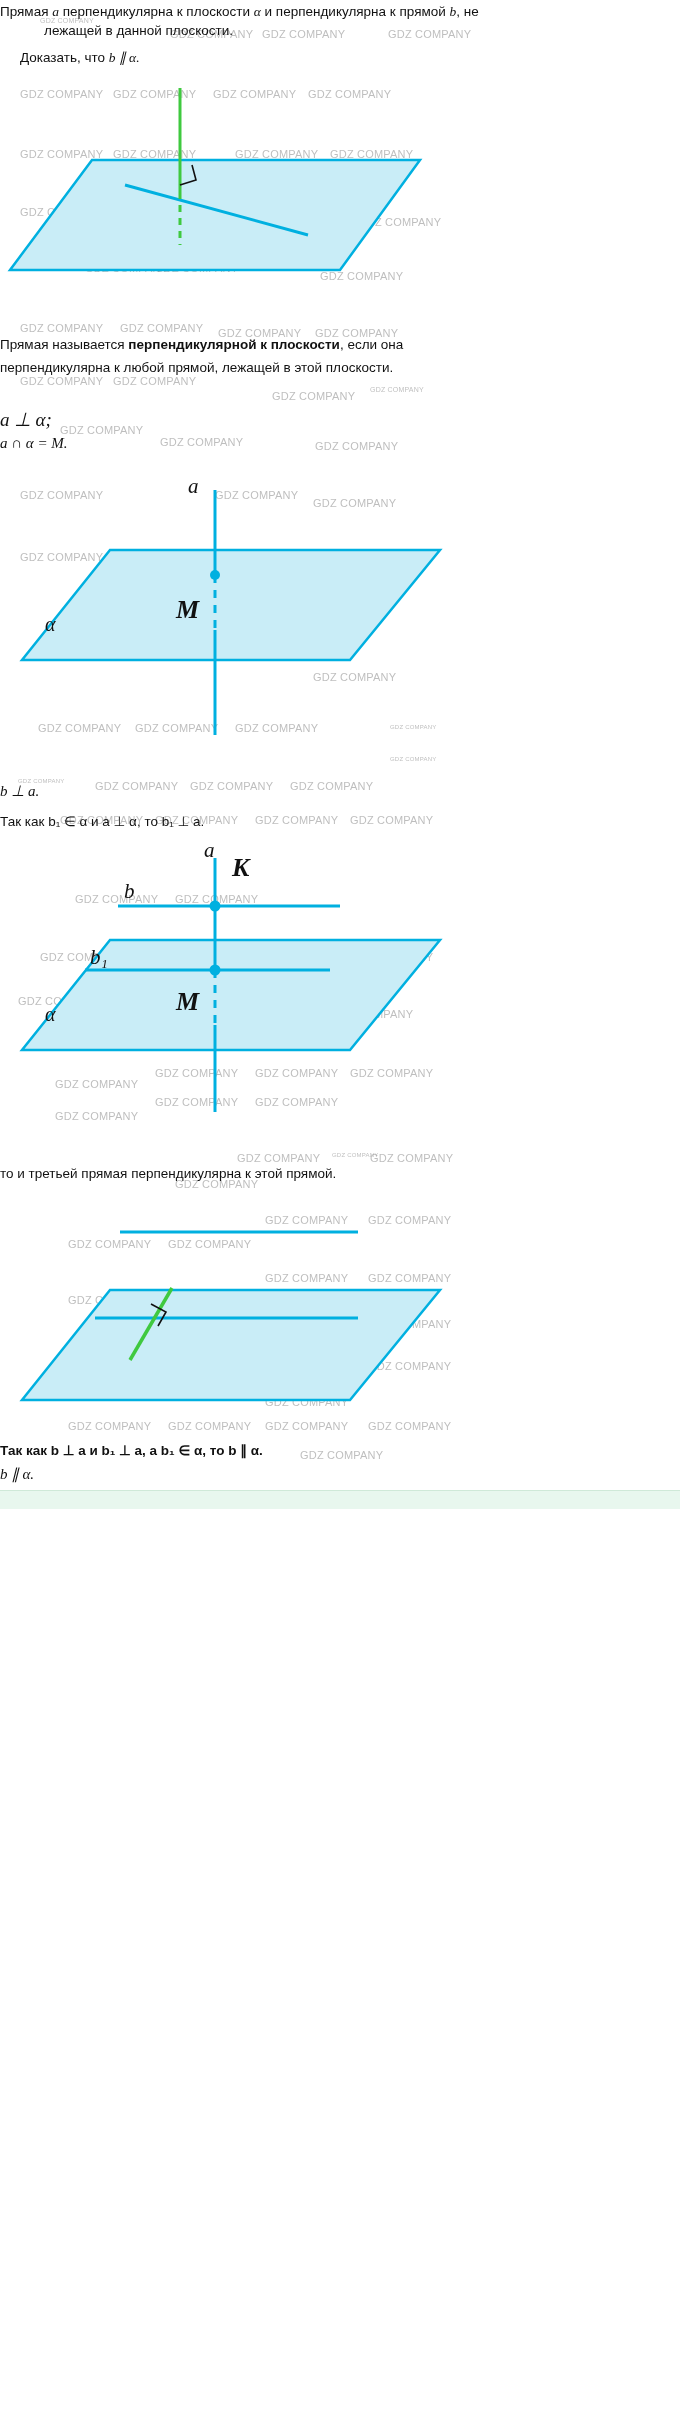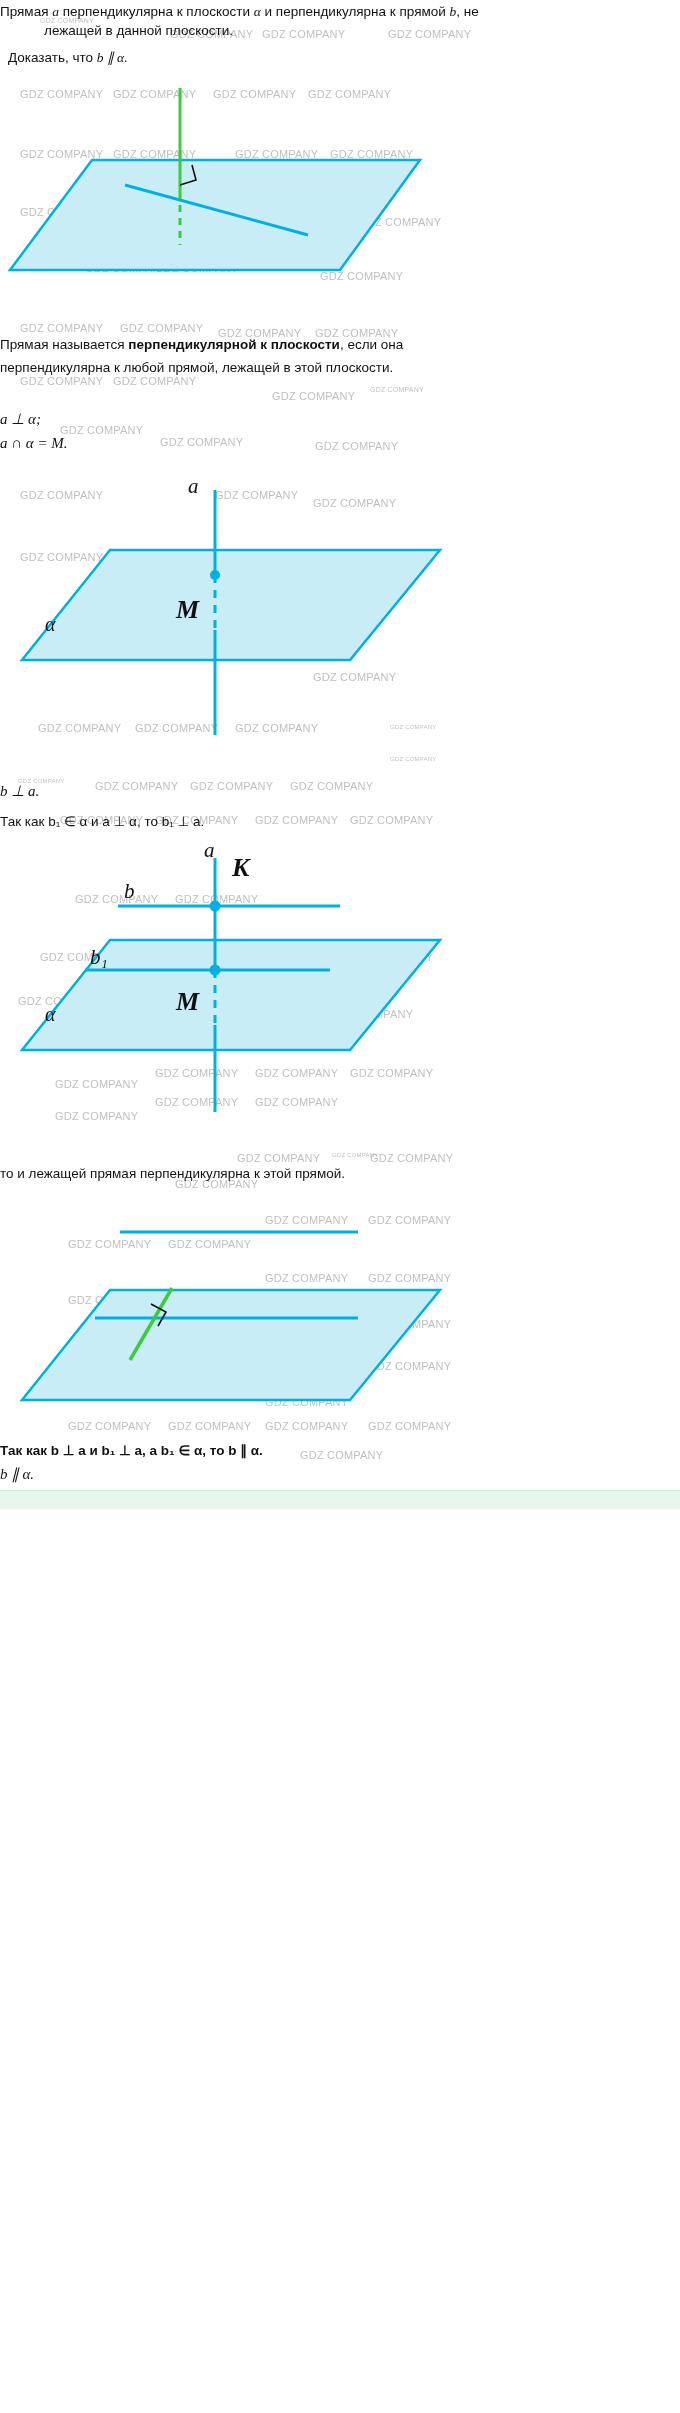--- a/index.html
+++ b/index.html
@@ -60,21 +60,21 @@
 </style>
 </head>
 <body>
 
 <div class="page">
 
   <div class="tx wrap" style="left:0px;top:2px;width:680px;">
     <span>Прямая </span><span class="it">a</span><span> перпендикулярна к плоскости </span><span class="it">α</span><span> и перпендикулярна к прямой </span><span class="it">b</span><span>, не</span>
   </div>
   <div class="tx" style="left:0px;top:21px;margin-left:44px;">лежащей в данной плоскости.</div>
-  <div class="tx" style="left:8px;top:48px;">
+  <div class="tx" style="left:0px;top:48px;padding-left:20px;">
     <span>Доказать, что </span><span class="mathser it">b ∥ α.</span>
   </div>
 
   <div class="fig" style="left:0;top:80px;width:680px;height:215px;">
     <svg width="680" height="215" viewBox="0 0 680 215">
 
       <polygon points="92,80 420,80 340,190 10,190" fill="#c9edf7" stroke="#00b0e0" stroke-width="2.5"></polygon>
 
       <line x1="125" y1="105" x2="308" y2="155" stroke="#00b0e0" stroke-width="3"></line>
 
@@ -83,21 +83,21 @@
       <line x1="180" y1="112" x2="180" y2="165" stroke="#3fc93f" stroke-width="3" stroke-dasharray="7,6"></line>
 
       <polyline points="180,105 196,100 192,85" fill="none" stroke="#111" stroke-width="1.6"></polyline>
     </svg>
   </div>
 
   <div class="tx" style="left:0px;top:335px;">
     <span>Прямая называется </span><span class="bld">перпендикулярной к плоскости</span><span>, если она</span>
   </div>
   <div class="tx" style="left:0px;top:358px;">перпендикулярна к любой прямой, лежащей в этой плоскости.</div>
-  <div class="tx mathser it" style="left:0px;top:410px;font-size:15px;">a ⊥ α;</div>
+  <div class="tx mathser it" style="left:0px;top:410px;font-size:19px;">a ⊥ α;</div>
   <div class="tx mathser it" style="left:0px;top:434px;font-size:15px;">a ∩ α = M.</div>
 
   <div class="fig" style="left:0;top:470px;width:680px;height:285px;">
     <svg width="680" height="285" viewBox="0 0 680 285">
       <polygon points="110,80 440,80 350,190 22,190" fill="#c9edf7" stroke="#00b0e0" stroke-width="2.5"></polygon>
 
       <line x1="215" y1="20" x2="215" y2="105" stroke="#00b0e0" stroke-width="3"></line>
       <line x1="215" y1="105" x2="215" y2="160" stroke="#00b0e0" stroke-width="3" stroke-dasharray="8,7"></line>
       <line x1="215" y1="160" x2="215" y2="265" stroke="#00b0e0" stroke-width="3"></line>
       <circle cx="215" cy="105" r="5" fill="#00b0e0"></circle>
@@ -125,21 +125,21 @@
       <circle cx="215" cy="130" r="5.5" fill="#00b0e0"></circle>
     </svg>
     <div class="tx mathser it" style="left:204px;top:1px;font-size:21px;">a</div>
     <div class="tx mathser it bld" style="left:232px;top:18px;font-size:26px;">K</div>
     <div class="tx mathser it" style="left:124px;top:42px;font-size:21px;">b</div>
     <div class="tx mathser it" style="left:90px;top:108px;font-size:21px;">b₁</div>
     <div class="tx mathser it bld" style="left:176px;top:152px;font-size:26px;">M</div>
     <div class="tx mathser it" style="left:45px;top:165px;font-size:20px;">α</div>
   </div>
 
-  <div class="tx" style="left:0px;top:1164px;">то и лежащей прямая перпендикулярна к этой прямой.</div>
+  <div class="tx" style="left:0px;top:1164px;">то и третьей прямая перпендикулярна к этой прямой.</div>
 
   <div class="fig" style="left:0;top:1200px;width:680px;height:225px;">
     <svg width="680" height="225" viewBox="0 0 680 225">
 
       <line x1="120" y1="32" x2="358" y2="32" stroke="#00b0e0" stroke-width="3"></line>
 
       <polygon points="110,90 440,90 350,200 22,200" fill="#c9edf7" stroke="#00b0e0" stroke-width="2.5"></polygon>
 
       <line x1="95" y1="118" x2="358" y2="118" stroke="#00b0e0" stroke-width="3"></line>
 

